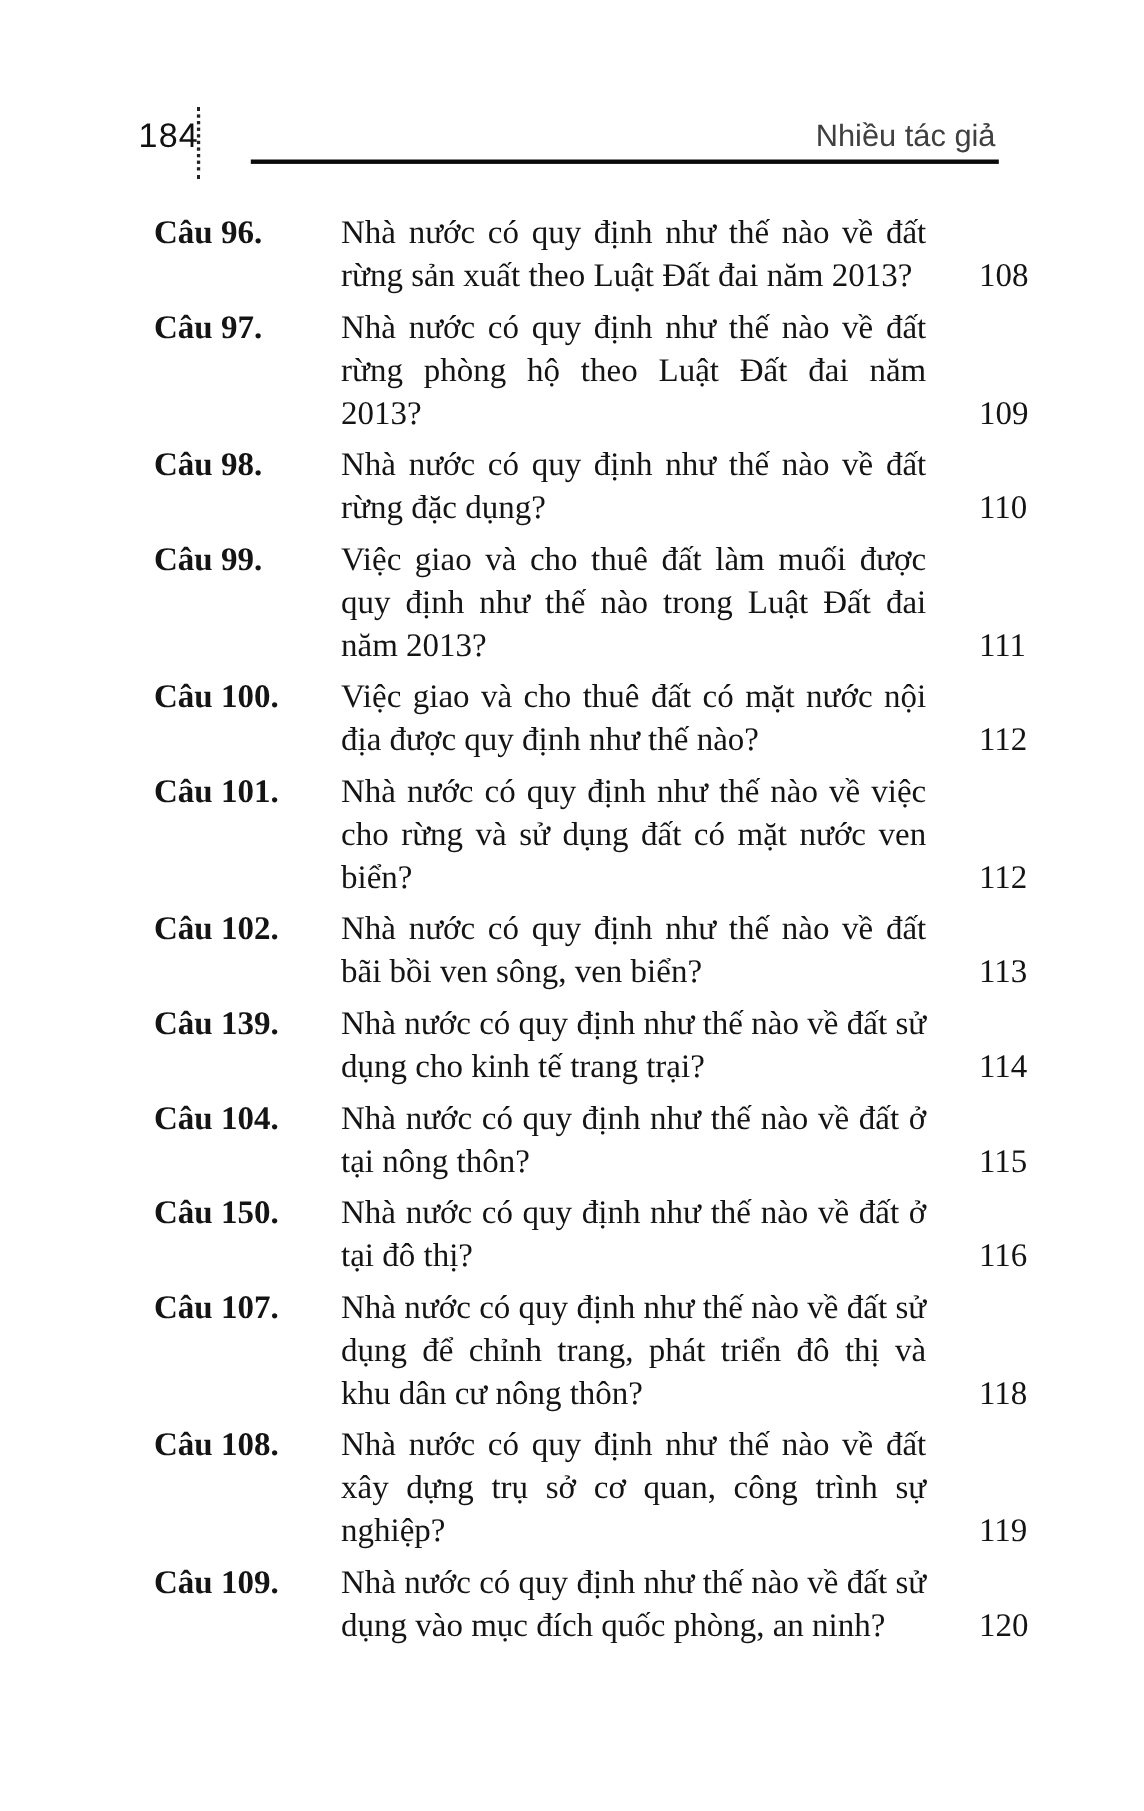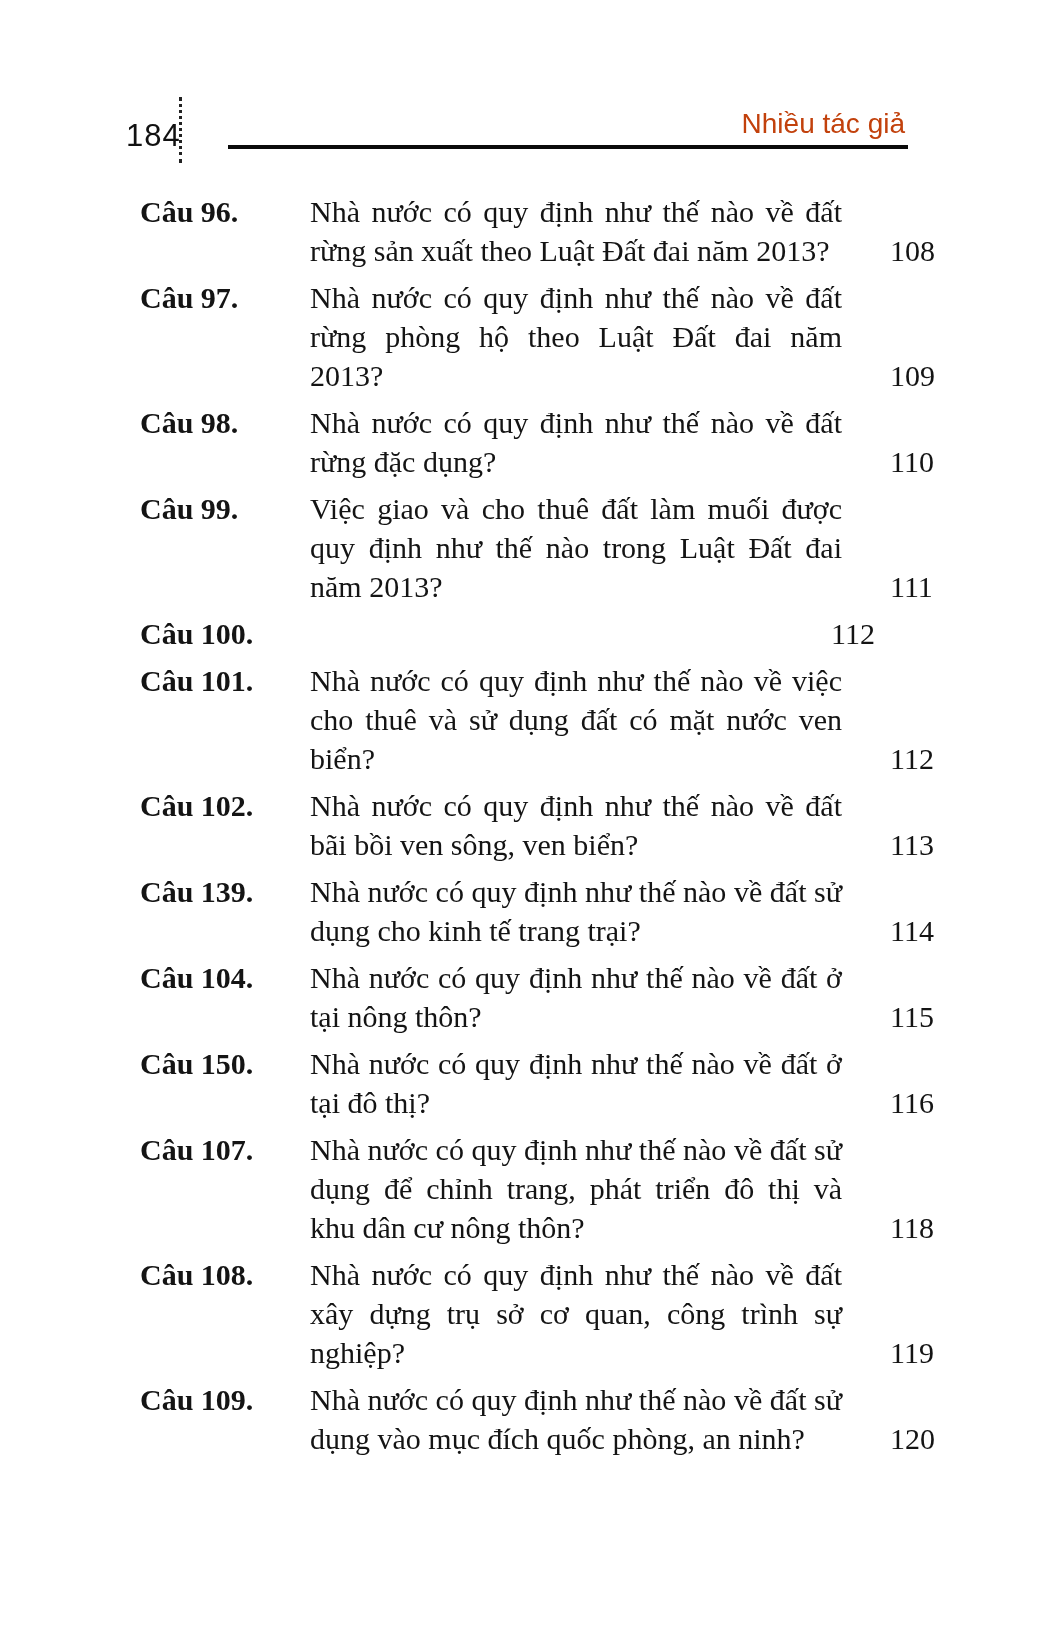--- a/index.html
+++ b/index.html
@@ -9,32 +9,32 @@
     font-family:"Liberation Serif","DejaVu Serif",serif;
     color:#141414;
     position:relative;
     overflow:hidden;
   }
   .page{
     position:absolute;inset:0;background:#ffffff;
   }
   
   .pagenum{
-    position:absolute;left:126px;top:118px;
+    position:absolute;left:126px;top:106px;
     font-family:"Liberation Sans","DejaVu Sans",sans-serif;
     font-size:31px;letter-spacing:1px;color:#111;
   }
   .vdots{
     position:absolute;left:179px;top:97px;height:66px;width:0;
     border-left:3px dotted #222;
   }
   .running-title{
     position:absolute;right:135px;top:108px;
     font-family:"Liberation Sans","DejaVu Sans",sans-serif;
-    font-size:28px;color:#c2410c;
+    font-size:28px;color:#404040;
   }
   .hrule{
     position:absolute;left:228px;right:132px;top:145px;height:4px;
     background:#0a0a0a;
   }
   
   .toc{
     position:absolute;left:140px;top:192px;width:735px;
     font-size:30px;line-height:39px;
   }
@@ -88,26 +88,27 @@
     </div>
 
     <div class="entry">
       <div class="entry-label">Câu 99.</div>
       <div class="entry-text">Việc giao và cho thuê đất làm muối được quy định như thế nào trong Luật Đất đai năm 2013?</div>
       <div class="entry-page">111</div>
     </div>
 
     <div class="entry">
       <div class="entry-label">Câu 100.</div>
+      <div class="entry-text">Việc giao và cho thuê đất có mặt nước nội địa được quy định như thế nào?</div>
       <div class="entry-page">112</div>
     </div>
 
     <div class="entry">
       <div class="entry-label">Câu 101.</div>
-      <div class="entry-text">Nhà nước có quy định như thế nào về việc cho thuê và sử dụng đất có mặt nước ven biển?</div>
+      <div class="entry-text">Nhà nước có quy định như thế nào về việc cho rừng và sử dụng đất có mặt nước ven biển?</div>
       <div class="entry-page">112</div>
     </div>
 
     <div class="entry">
       <div class="entry-label">Câu 102.</div>
       <div class="entry-text">Nhà nước có quy định như thế nào về đất bãi bồi ven sông, ven biển?</div>
       <div class="entry-page">113</div>
     </div>
 
     <div class="entry">

